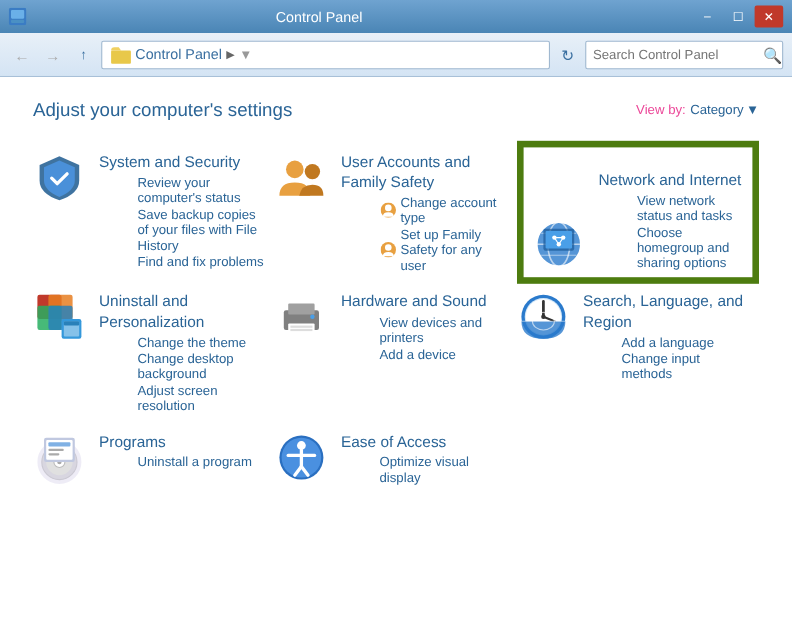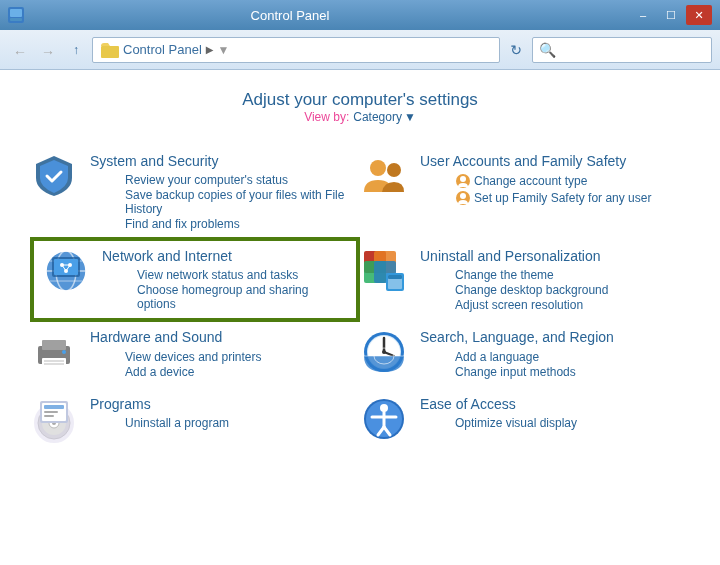--- a/index.html
+++ b/index.html
@@ -129,21 +129,20 @@
       padding: 20px 30px;
       background: white;
     }
 
     
     .content-header {
       display: flex;
       justify-content: space-between;
       align-items: center;
       margin-bottom: 20px;
-      flex-direction: column;
     }
     .adjust-title {
       font-size: 17px;
       color: #2a6496;
       font-weight: 300;
     }
     .view-by {
       display: flex;
       align-items: center;
       gap: 4px;
@@ -155,21 +154,21 @@
       color: #2a6496;
       cursor: pointer;
       display: flex;
       align-items: flex-start;
       gap: 2px;
     }
 
     
     .categories-grid {
       display: grid;
-      grid-template-columns: 1fr 1fr;
+      grid-template-columns: 1fr 1fr 1fr;
       gap: 0px;
     }
 
     .category-item {
       display: flex;
       align-items: flex-start;
       padding: 8px 10px 8px 0;
       gap: 12px;
     }
 
@@ -218,23 +217,24 @@
       width: 16px;
       height: 16px;
       display: inline-flex;
       align-items: center;
       justify-content: center;
       flex-shrink: 0;
     }
 
     
     .category-item.highlighted {
-      border: 4px solid #4d7c0f;
-      padding: 6px 8px 6px 8px;
+      border: 6px solid #4d7c0f;
+      padding: 18px 8px 6px 8px;
       margin: -2px 0;
+      align-items: flex-end;
     }
   </style>
 </head>
 <body>
 
 <div class="title-bar">
   <svg class="title-bar-icon" viewBox="0 0 16 16">
     <rect width="16" height="16" fill="#3a7cc4" rx="2"></rect>
     <rect x="2" y="2" width="12" height="8" fill="#6ab0e8" rx="1"></rect>
     <rect x="2" y="11" width="12" height="3" fill="#4a90c4" rx="1"></rect>
@@ -255,20 +255,21 @@
     <svg width="18" height="18" viewBox="0 0 18 18" style="margin-right:4px;flex-shrink:0;">
       <rect x="0" y="5" width="18" height="12" rx="1" fill="#e8c84a"></rect>
       <path d="M0 5 Q0 2 3 2 L7 2 L9 5Z" fill="#f0d060"></path>
     </svg>
     <span style="color:#3a6fa0;">Control Panel</span>
     <span class="address-arrow">▶</span>
     <span style="color:#999;font-size:12px;">▼</span>
   </div>
   <div class="address-refresh">↻</div>
   <div class="search-box">
+    <input class="search-input" placeholder="Search Control Panel" type="text" style="">
     <span class="search-icon-btn">🔍</span>
   </div>
 </div>
 
 <div class="main-content">
   <div class="content-header">
     <div class="adjust-title">Adjust your computer's settings</div>
     <div class="view-by">
       <span class="view-by-label">View by:</span>
       <span class="view-by-value">

